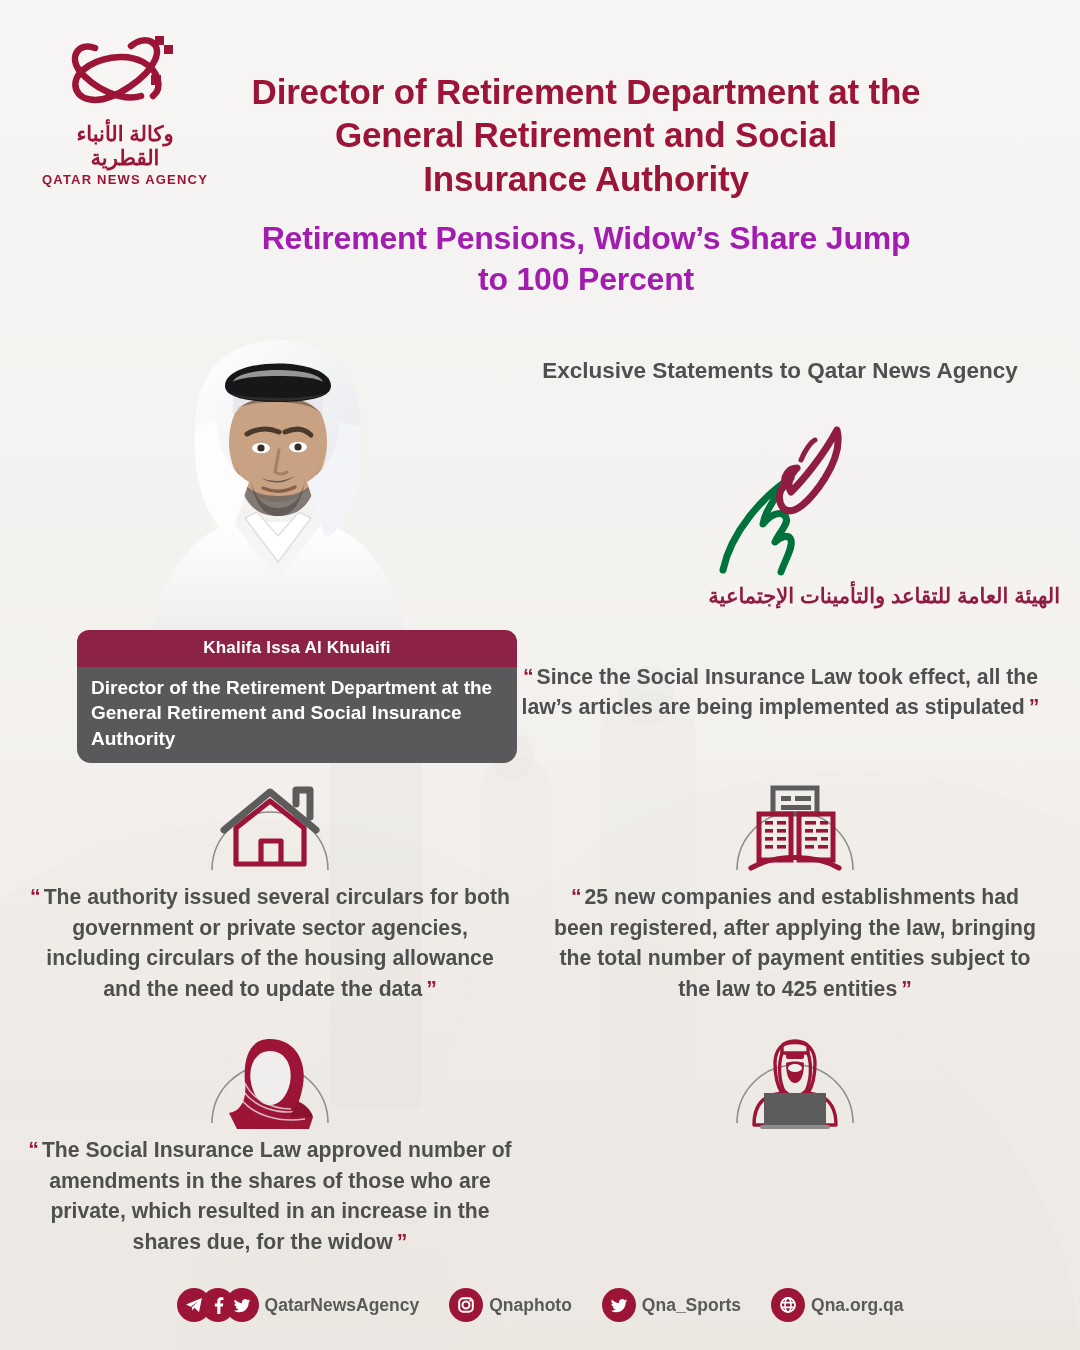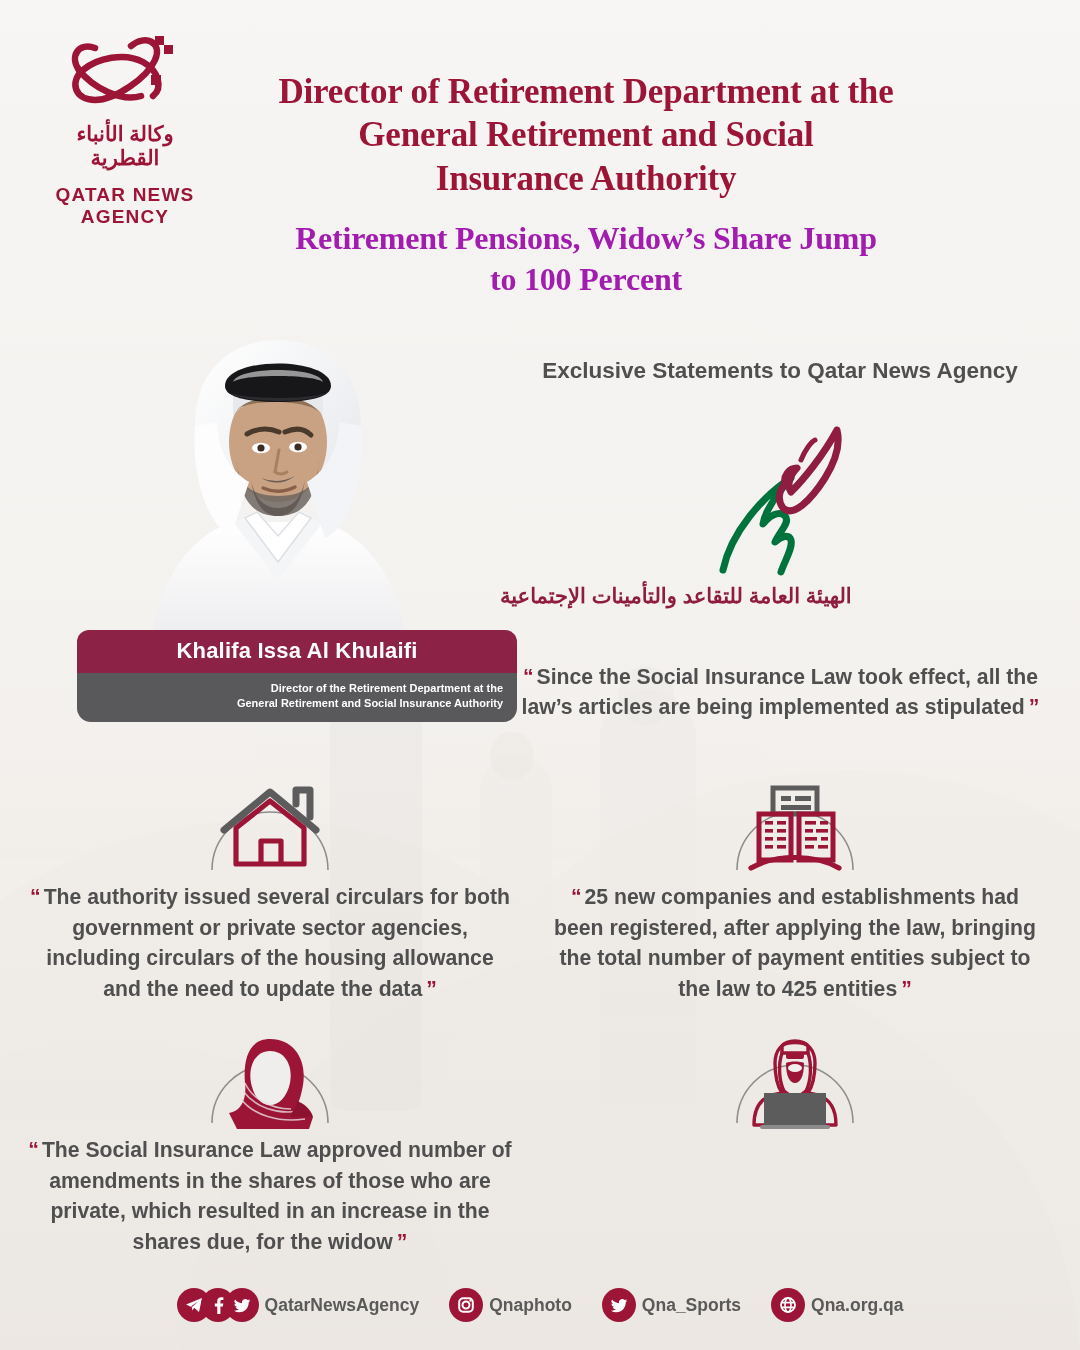--- a/index.html
+++ b/index.html
@@ -78,54 +78,54 @@
   }
 
   
   #content { position: relative; z-index: 5; width: 1080px; height: 1350px; }
 
   
   .header { position: relative; height: 320px; }
   .qna-logo { position: absolute; left: 40px; top: 26px; width: 170px; text-align: center; }
   .qna-mark { width: 132px; height: 92px; margin: 0 auto; display:block; }
   .qna-ar { color: #9c1537; font-size: 21px; font-weight: 700; letter-spacing: .2px; margin-top: 4px; direction: rtl; }
-  .qna-en { color: #9c1537; font-size: 19px; font-weight: 700; letter-spacing: 1.2px; margin-top: 14px; }
-
-  .titles { padding-top: 70px; text-align: center; padding-left: 190px; padding-right: 98px; font-family: Liberation Serif, serif; }
+  .qna-en { color: #9c1537; font-size: 13px; font-weight: 700; letter-spacing: 1.2px; margin-top: 2px; }
+
+  .titles { padding-top: 70px; text-align: center; padding-left: 190px; padding-right: 98px; }
   .title-main {
     color: #9c1537; font-size: 35px; font-weight: 700; line-height: 1.24;
     letter-spacing: -.2px;
   }
   .title-sub {
     color: #a21caf; font-size: 32px; font-weight: 700; line-height: 1.27;
     margin-top: 18px; letter-spacing: -.2px;
   }
 
   
   .portrait-wrap { position: absolute; left: 55px; top: 330px; width: 430px; height: 420px; }
   .portrait { position: absolute; left: 58px; top: 0; width: 330px; height: 335px; }
 
   .badge { position: absolute; left: 22px; top: 300px; width: 440px; }
   .badge-name {
-    background: #8c2347; color: #ffffff; font-size: 22px; font-weight: 700;
+    background: #8c2347; color: #ffffff; font-size: 17px; font-weight: 700;
     text-align: center; padding: 8px 10px 9px; border-radius: 12px 12px 0 0;
     letter-spacing: .2px;
   }
   .badge-role {
-    background: #59585a; color: #ffffff; font-size: 11px; font-weight: 700;
-    text-align: right; padding: 8px 14px 12px; border-radius: 0 0 14px 14px;
+    background: #59585a; color: #ffffff; font-size: 19px; font-weight: 700;
+    text-align: left; padding: 8px 14px 12px; border-radius: 0 0 14px 14px;
     line-height: 1.33;
   }
 
   
   .exclusive {
     position: absolute; left: 500px; top: 358px; width: 560px;
     text-align: center; color: #4f4f4f; font-size: 22.5px; font-weight: 700;
   }
-  .grsia { position: absolute; left: 500px; top: 420px; width: 560px; text-align: left; }
+  .grsia { position: absolute; left: 500px; top: 420px; width: 560px; text-align: right; }
   .grsia-mark { width: 150px; height: 160px; display: block; margin: 0 auto; }
   .grsia-ar { color: #8e1d41; font-size: 21px; font-weight: 700; direction: rtl; margin-top: 4px; }
   .grsia-en { color: #00733c; font-size: 17px; font-weight: 700; margin-top: 3px; letter-spacing: -.1px; }
 
   .quote-hero {
     position: absolute; left: 498px; top: 662px; width: 565px;
     text-align: center; color: #4f4f4f; font-size: 21.2px; font-weight: 700;
     line-height: 1.42;
   }
 

